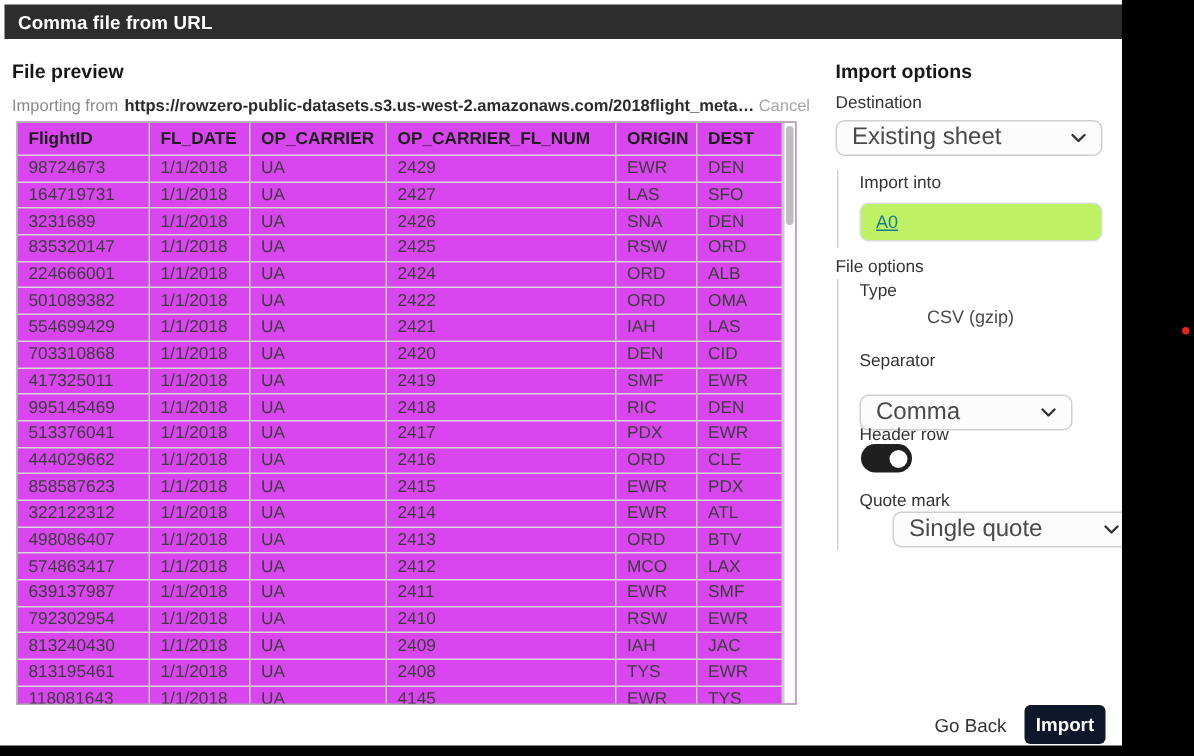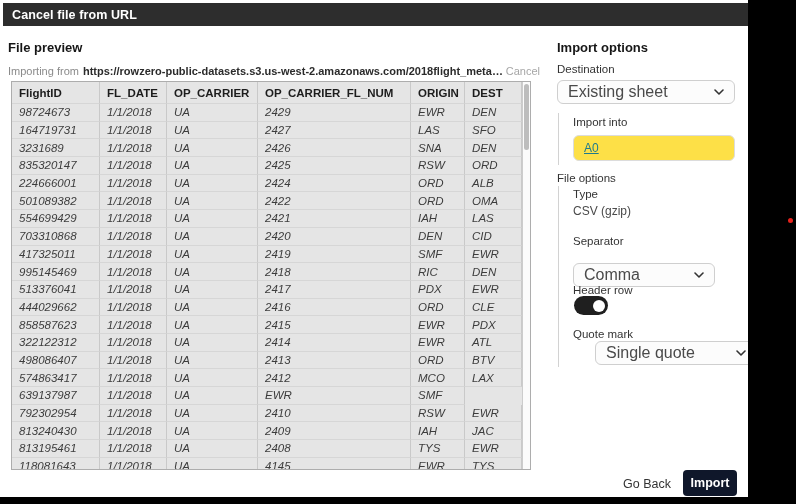--- a/index.html
+++ b/index.html
@@ -26,50 +26,50 @@
   .import-line {
     position:absolute; left:8px; top:63px; width:532px; height:15px;
     display:flex; align-items:center; font-size:11px; color:#8a8a8a; white-space:nowrap;
   }
   .import-line .url { color:#2b2b2b; font-weight:bold; margin-left:4px; overflow:hidden; text-overflow:ellipsis; max-width:440px; }
   .import-line .cancel { margin-left:auto; color:#a6a6a6; cursor:pointer; }
 
   
   .ptable {
     position:absolute; left:11px; top:81px; width:520px; height:389px;
-    border:1px solid #adadad; background:#e5e5e5; overflow:hidden;
+    border:1px solid #adadad; background:#d946ef; overflow:hidden;
   }
   .trow, .throw { display:grid; grid-template-columns:88px 67px 91px 153px 54px 1fr; width:510px; }
   .throw { height:22px; }
-  .trow  { height:17.7px;font-style:italic; }
+  .trow  { height:17.7px; }
   .tcell, .thcell {
     border-right:1px solid #c9c9c9; border-bottom:1px solid #d6d6d6;
     padding-left:7px; display:flex; align-items:center; overflow:hidden; white-space:nowrap;
   }
   .thcell { font-size:11.5px; font-weight:bold; color:#1c1c1c; }
   .tcell  { font-size:11.5px; color:#3c3c3c; }
   .vscroll {
     position:absolute; right:0; top:0; bottom:0; width:8px;
     background:#fbfbfb; border-left:1px solid #cccccc;
   }
   .vthumb { position:absolute; left:1px; right:1px; top:2px; height:66px; background:#bdbdbd; border-radius:4px; }
 
   
   .opt-label { position:absolute; font-size:11.5px; color:#333; }
-  .opt-value { position:absolute; font-size:12px; color:#4a4a4a; }
+  .opt-value { position:absolute; font-size:12px; color:#4a4a4a;margin-left:45px; }
   .select {
     position:absolute; height:24px; border:1px solid #cfcfcf; border-radius:6px;
     background:#fcfcfc; display:flex; align-items:center; font-size:16px; color:#4a4a4a;
     padding:0 10px; cursor:pointer;
   }
   .select .chev { margin-left:auto; display:flex; align-items:center; }
   .indent-line { position:absolute; width:1px; background:#d2d2d2; }
   .cellref-box {
     position:absolute; left:573px; top:135px; width:162px; height:26px;
-    border:1px solid #dcdcdc; border-radius:6px; background:#fde047;
+    border:1px solid #dcdcdc; border-radius:6px; background:#bef264;
     display:flex; align-items:center; padding-left:10px;
   }
   .cellref-box a { font-size:12px; color:#1f7a8c; text-decoration:underline; cursor:pointer; }
 
   .toggle {
     position:absolute; left:574px; top:296px; width:34px; height:19px;
     background:#1f1f1f; border-radius:10px; cursor:pointer;
   }
   .toggle .knob { position:absolute; right:3px; top:3.5px; width:12px; height:12px; background:#fff; border-radius:50%; }
 
@@ -89,21 +89,21 @@
   .black-right { position:absolute; left:748px; top:0; width:48px; height:504px; background:#000; }
   .black-bottom { position:absolute; left:0; top:497px; width:796px; height:7px; background:#000; }
   .red-dot { position:absolute; left:788px; top:218px; width:5px; height:5px; border-radius:50%; background:#e8221c; }
 </style>
 </head>
 <body>
 
 <div class="dialog">
 
   <div class="titlebar">
-    <span>Cancel file from URL</span>
+    <span>Comma file from URL</span>
   </div>
 
   <div class="section-title" style="left:8px; top:40px;">File preview</div>
 
   <div class="import-line">
     <span>Importing from</span>
     <span class="url">https://rowzero-public-datasets.s3.us-west-2.amazonaws.com/2018flight_metadata.gz?respon...</span>
     <span class="cancel">Cancel</span>
   </div>
 
@@ -242,20 +242,21 @@
           <div class="tcell">1/1/2018</div>
           <div class="tcell">UA</div>
           <div class="tcell">2412</div>
           <div class="tcell">MCO</div>
           <div class="tcell">LAX</div>
         </div>
         <div class="trow">
           <div class="tcell">639137987</div>
           <div class="tcell">1/1/2018</div>
           <div class="tcell">UA</div>
+          <div class="tcell">2411</div>
           <div class="tcell">EWR</div>
           <div class="tcell">SMF</div>
         </div>
         <div class="trow">
           <div class="tcell">792302954</div>
           <div class="tcell">1/1/2018</div>
           <div class="tcell">UA</div>
           <div class="tcell">2410</div>
           <div class="tcell">RSW</div>
           <div class="tcell">EWR</div>

